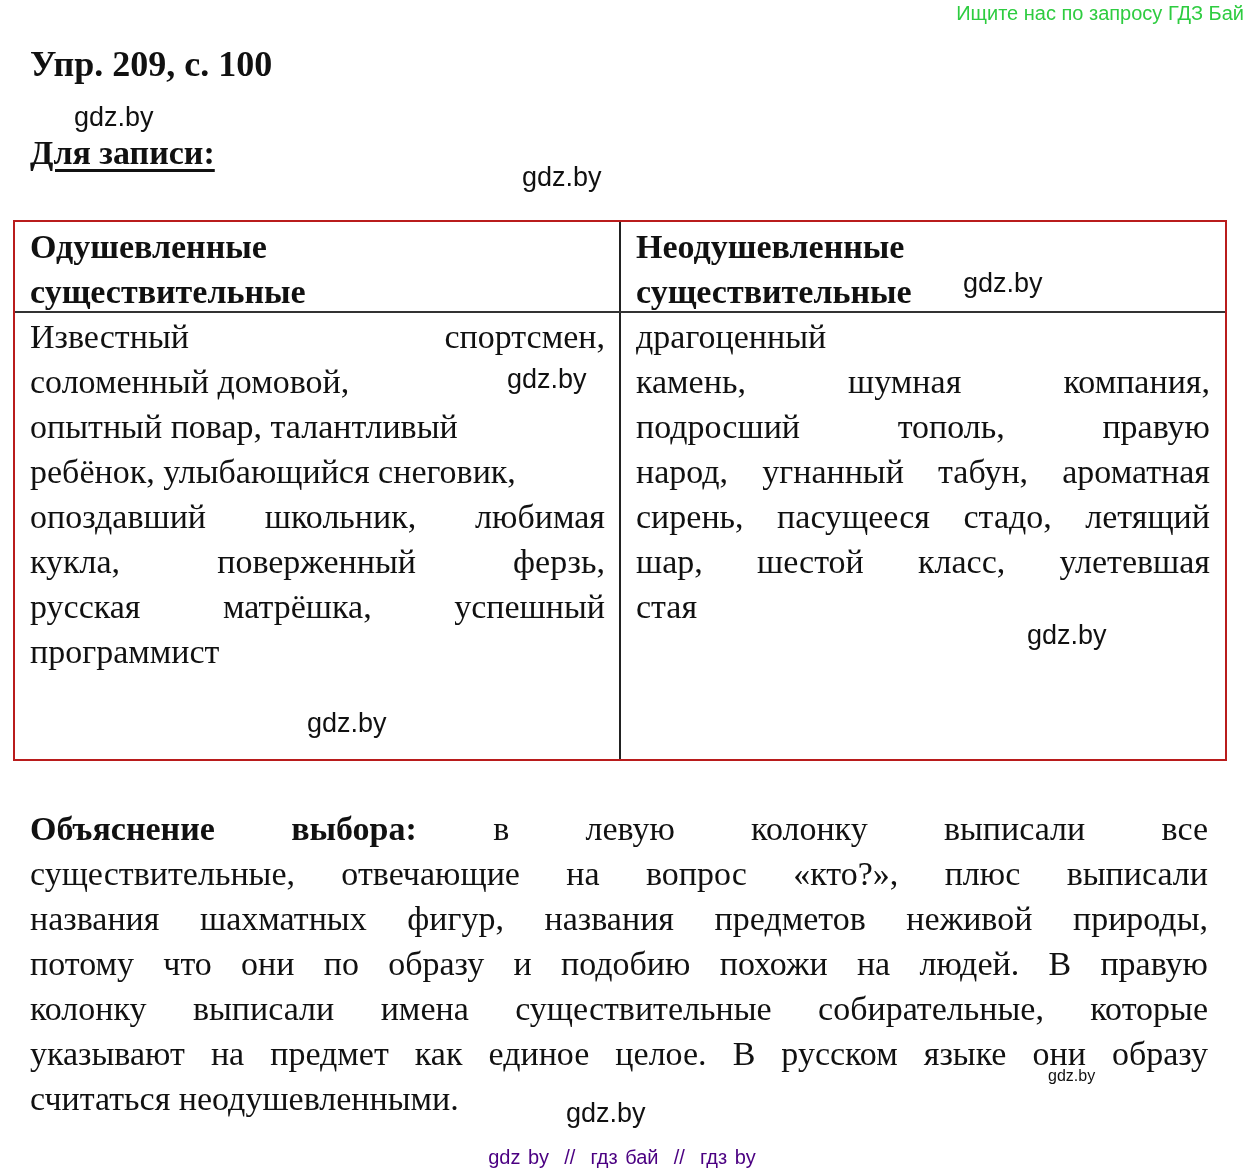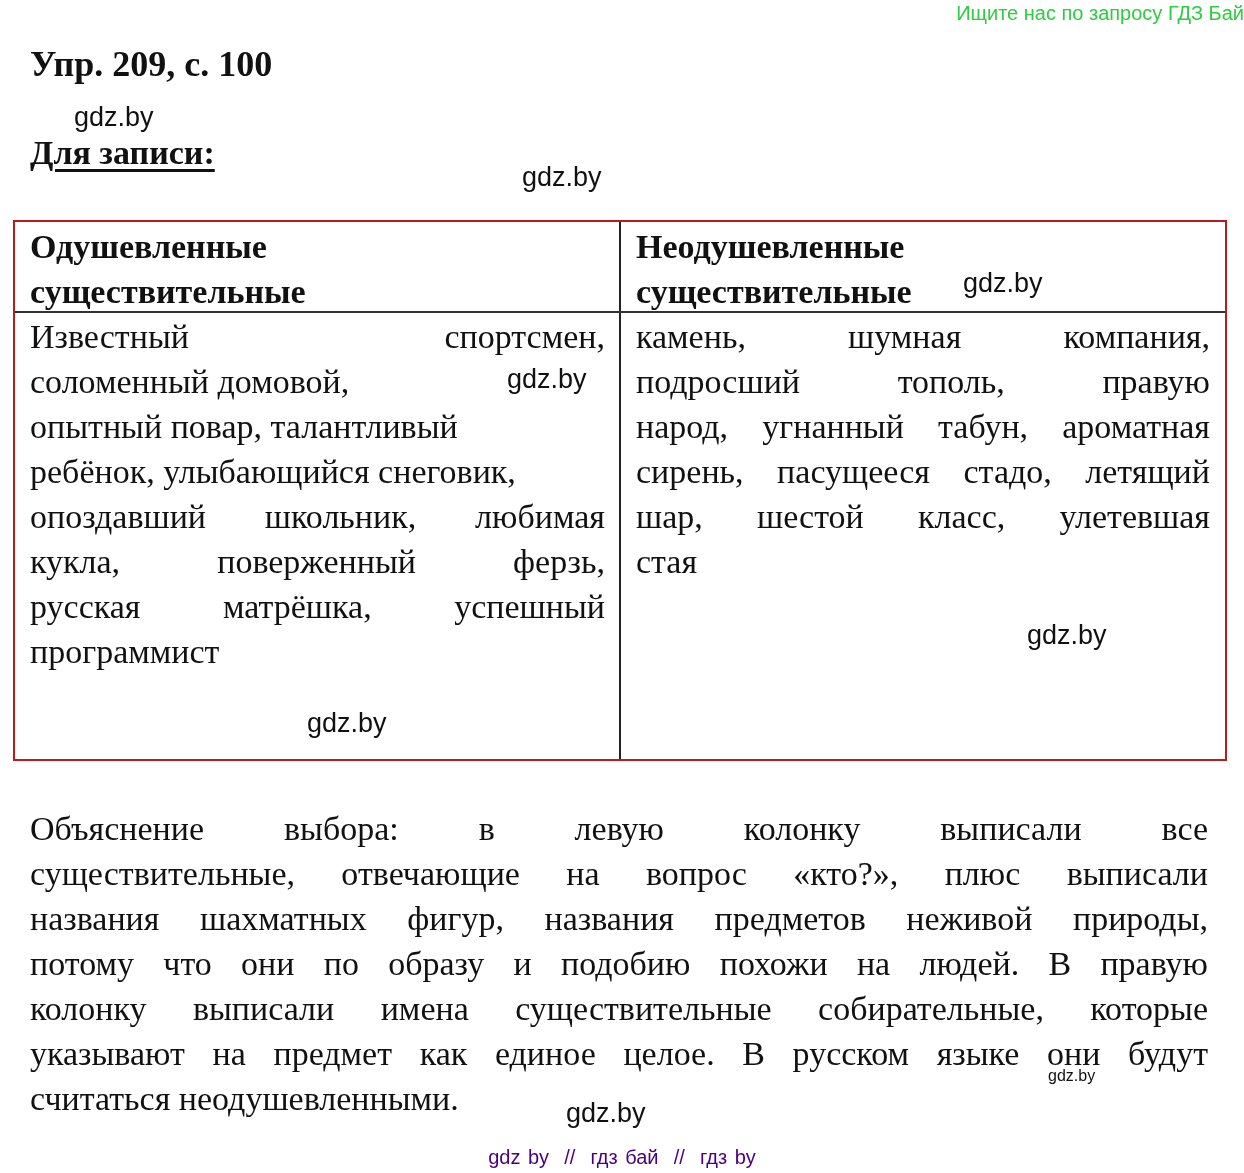--- a/index.html
+++ b/index.html
@@ -37,21 +37,21 @@
   .cell-body {
     font-size: 34px; line-height: 45px; text-align: justify; text-align-last: auto;
   }
   .line { display: block; text-align: justify; text-align-last: justify; white-space: nowrap; }
   .line.last { text-align-last: left; }
 
   .explanation {
     left: 30px; top: 806px; width: 1178px; font-size: 34px; line-height: 45px;
   }
   .explanation .line { white-space: nowrap; }
-  .explanation b { font-weight: normal; }
+  .explanation b { font-weight: bold; }
 
   .footer {
     left: 0; width: 1244px; top: 1144px; text-align: center;
     font-size: 20px; line-height: 26px; color: #4b0082; word-spacing: 2px;
   }
 </style>
 </head>
 <body>
 
 <div class="abs top-banner sans">Ищите нас по запросу ГДЗ Бай</div>
@@ -85,36 +85,37 @@
     <span class="line last">ребёнок, улыбающийся снеговик,</span>
     <span class="line">опоздавший школьник, любимая</span>
     <span class="line">кукла, поверженный ферзь,</span>
     <span class="line">русская матрёшка, успешный</span>
     <span class="line last">программист</span>
   </div>
   <div class="abs wm sans" style="left:492px; top:142px;">gdz.by</div>
   <div class="abs wm sans" style="left:292px; top:486px;">gdz.by</div>
 
   <div class="abs cell-body" style="left:621px; top:92px; width:574px;">
+    <span class="line last">драгоценный</span>
     <span class="line">камень, шумная компания,</span>
     <span class="line">подросший тополь, правую</span>
     <span class="line">народ, угнанный табун, ароматная</span>
     <span class="line">сирень, пасущееся стадо, летящий</span>
     <span class="line">шар, шестой класс, улетевшая</span>
     <span class="line last">стая</span>
   </div>
   <div class="abs wm sans" style="left:1012px; top:398px;">gdz.by</div>
 </div>
 
 <div class="abs explanation">
   <span class="line"><b>Объяснение выбора:</b> <span>в левую колонку выписали все</span></span>
   <span class="line">существительные, отвечающие на вопрос «кто?», плюс выписали</span>
   <span class="line">названия шахматных фигур, названия предметов неживой природы,</span>
   <span class="line">потому что они по образу и подобию похожи на людей. В правую</span>
   <span class="line">колонку выписали имена существительные собирательные, которые</span>
-  <span class="line">указывают на предмет как единое целое. В русском языке они будут</span>
+  <span class="line">указывают на предмет как единое целое. В русском языке они образу</span>
   <span class="line last">считаться неодушевленными.</span>
 </div>
 
 <div class="abs wm sans wm-small" style="left:1048px; top:1067px;">gdz.by</div>
 <div class="abs wm sans" style="left:566px; top:1098px;">gdz.by</div>
 
 <div class="abs footer sans" style="white-space:pre;">gdz by  //  гдз бай  //  гдз by</div>
 
 </body></html>

